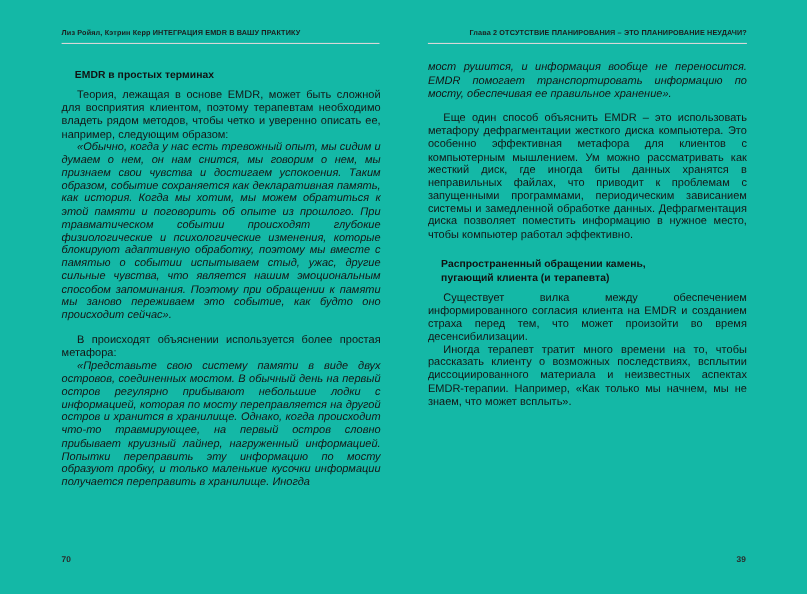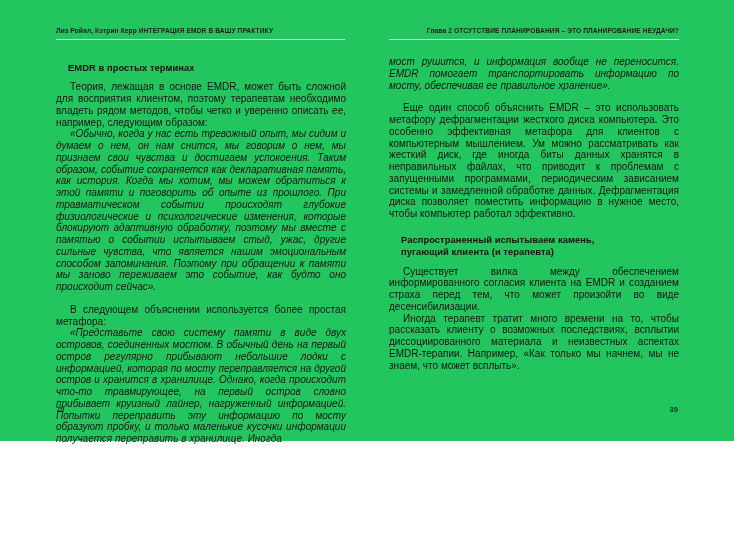--- a/index.html
+++ b/index.html
@@ -10,22 +10,22 @@
   body {
     width: 734px;
     height: 540px;
     overflow: hidden;
     font-family: "Liberation Sans", sans-serif;
     color: #1a1a1a;
   }
   .page-spread {
     position: relative;
     width: 734px;
-    height: 441px;
-    background: #22c55e;
+    height: 540px;
+    background: #14b8a6;
   }
 
   
   .running-head {
     position: absolute;
     top: 27px;
     font-size: 6.6px;
     font-weight: bold;
     letter-spacing: 0.12px;
     color: #1c1c1c;
@@ -106,39 +106,39 @@
   <div class="head-rule left"></div>
 
   <div class="col left">
 
     <h2 class="section-title">EMDR в простых терминах</h2>
 
     <p class="body-para">Теория, лежащая в основе EMDR, может быть сложной для восприятия клиентом, поэтому терапевтам необходимо владеть рядом методов, чтобы четко и уверенно описать ее, например, следующим образом:</p>
 
     <p class="body-para quote">«Обычно, когда у нас есть тревожный опыт, мы сидим и думаем о нем, он нам снится, мы говорим о нем, мы признаем свои чувства и достигаем успокоения. Таким образом, событие сохраняется как декларативная память, как история. Когда мы хотим, мы можем обратиться к этой памяти и поговорить об опыте из прошлого. При травматическом событии происходят глубокие физиологические и психологические изменения, которые блокируют адаптивную обработку, поэтому мы вместе с памятью о событии испытываем стыд, ужас, другие сильные чувства, что является нашим эмоциональным способом запоминания. Поэтому при обращении к памяти мы заново переживаем это событие, как будто оно происходит сейчас».</p>
 
-    <p class="body-para gap-para">В следующем объяснении используется более простая метафора:</p>
+    <p class="body-para gap-para">В происходят объяснении используется более простая метафора:</p>
 
     <p class="body-para quote">«Представьте свою систему памяти в виде двух островов, соединенных мостом. В обычный день на первый остров регулярно прибывают небольшие лодки с информацией, которая по мосту переправляется на другой остров и хранится в хранилище. Однако, когда происходит что-то травмирующее, на первый остров словно прибывает круизный лайнер, нагруженный информацией. Попытки переправить эту информацию по мосту образуют пробку, и только маленькие кусочки информации получается переправить в хранилище. Иногда</p>
   </div>
 
   <div class="folio left">70</div>
 
   <div class="running-head right">Глава 2  ОТСУТСТВИЕ ПЛАНИРОВАНИЯ – ЭТО ПЛАНИРОВАНИЕ НЕУДАЧИ?</div>
   <div class="head-rule right"></div>
 
   <div class="col right">
 
     <p class="body-para quote" style="text-indent:0;">мост рушится, и информация вообще не переносится. EMDR помогает транспортировать информацию по мосту, обеспечивая ее правильное хранение».</p>
 
     <p class="body-para gap-para">Еще один способ объяснить EMDR – это использовать метафору дефрагментации жесткого диска компьютера. Это особенно эффективная метафора для клиентов с компьютерным мышлением. Ум можно рассматривать как жесткий диск, где иногда биты данных хранятся в неправильных файлах, что приводит к проблемам с запущенными программами, периодическим зависанием системы и замедленной обработке данных. Дефрагментация диска позволяет поместить информацию в нужное место, чтобы компьютер работал эффективно.</p>
 
 
-    <h2 class="section-title tight gap-title"><span>Распространенный испытываем камень,</span><br><span>пугающий клиента (и терапевта)</span></h2>
+    <h2 class="section-title tight gap-title"><span>Распространенный обращении камень,</span><br><span>пугающий клиента (и терапевта)</span></h2>
 
-    <p class="body-para">Существует вилка между обеспечением информированного согласия клиента на EMDR и созданием страха перед тем, что может произойти во виде десенсибилизации.</p>
+    <p class="body-para">Существует вилка между обеспечением информированного согласия клиента на EMDR и созданием страха перед тем, что может произойти во время десенсибилизации.</p>
 
     <p class="body-para">Иногда терапевт тратит много времени на то, чтобы рассказать клиенту о возможных последствиях, всплытии диссоциированного материала и неизвестных аспектах EMDR-терапии. Например, «Как только мы начнем, мы не знаем, что может всплыть».</p>
   </div>
 
   <div class="folio right">39</div>
 
 </div>
 
 </body></html>

